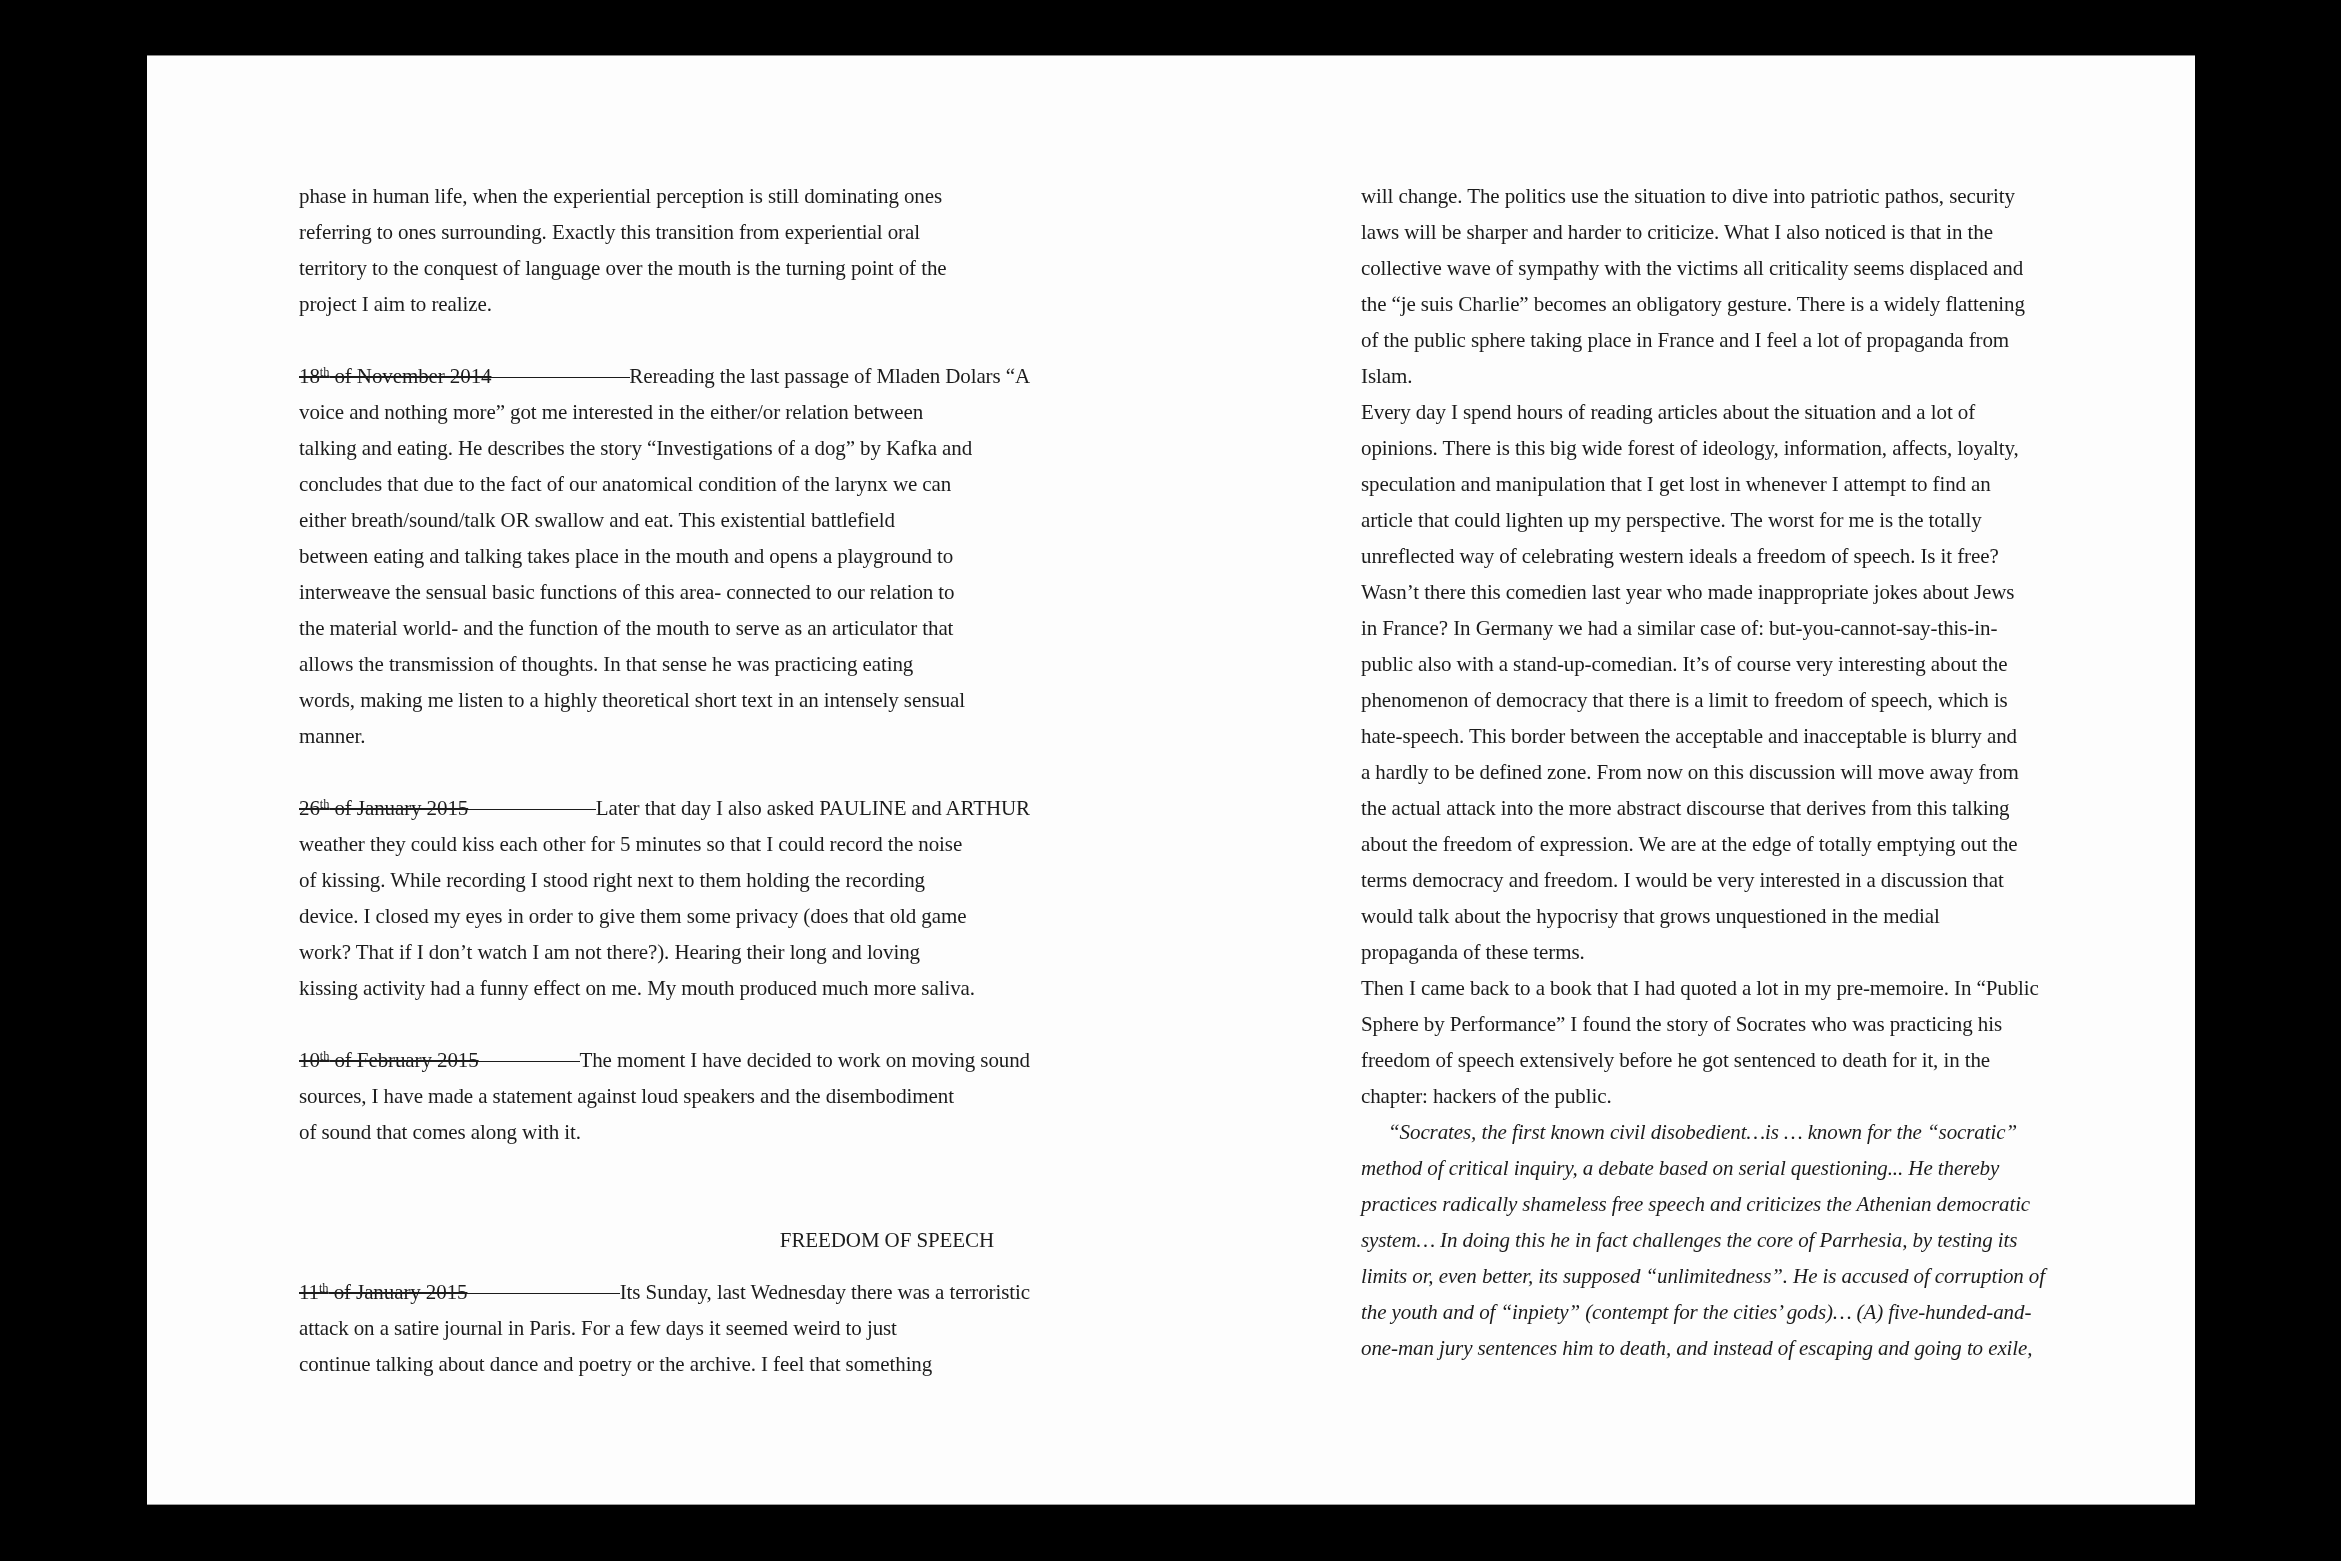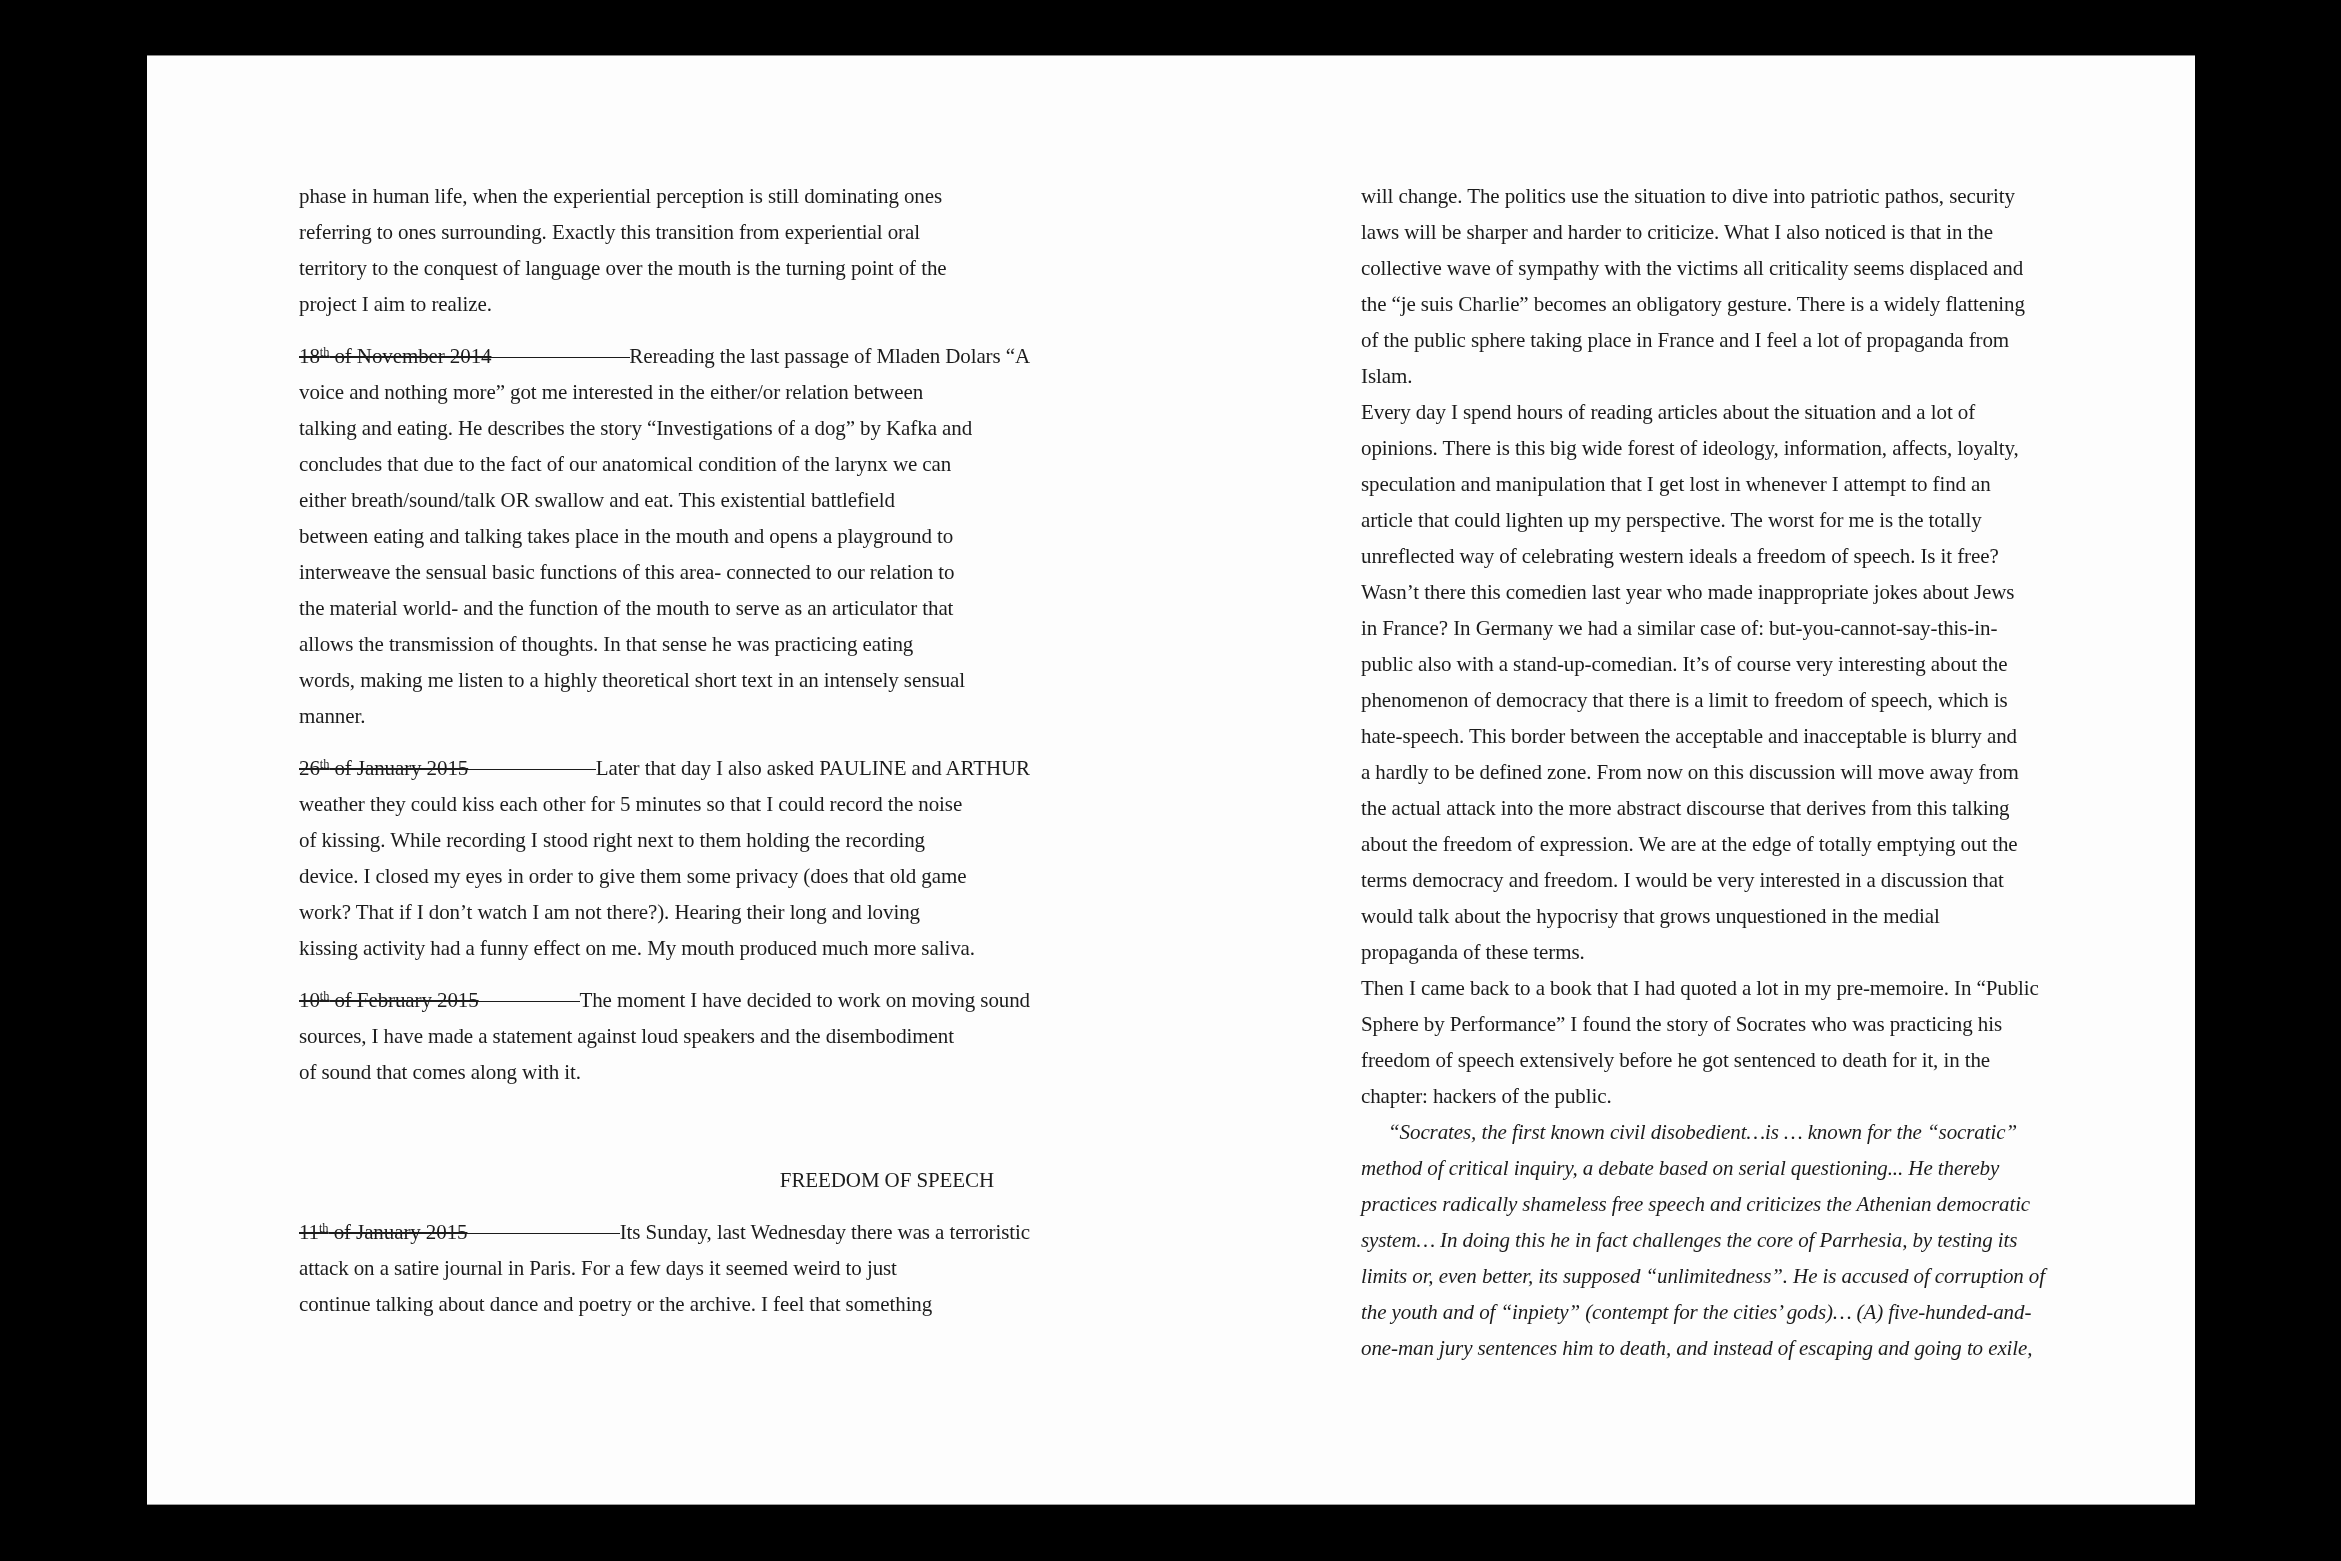--- a/index.html
+++ b/index.html
@@ -37,21 +37,21 @@
     position: absolute;
     top: 122px;
     font-size: 21px;
     line-height: 36px;
     letter-spacing: -0.1px;
   }
   #left-col  { left: 152px; width: 731px; }
   #right-col { left: 146px; width: 716px; margin-left: 44px; }
 
   .para { margin: 0; }
-  #left-col .para + .para { margin-top: 16px; }
+  #left-col .para + .para { margin-top: 36px; }
   #left-col .para.p-heading { margin-top: 72px; }
   #left-col .p-heading + .para { margin-top: 16px; }
 
   .line {
     white-space: nowrap;
     height: 36px;
     transform-origin: 0 50%;
   }
   .heading-line {
     text-align: right;

